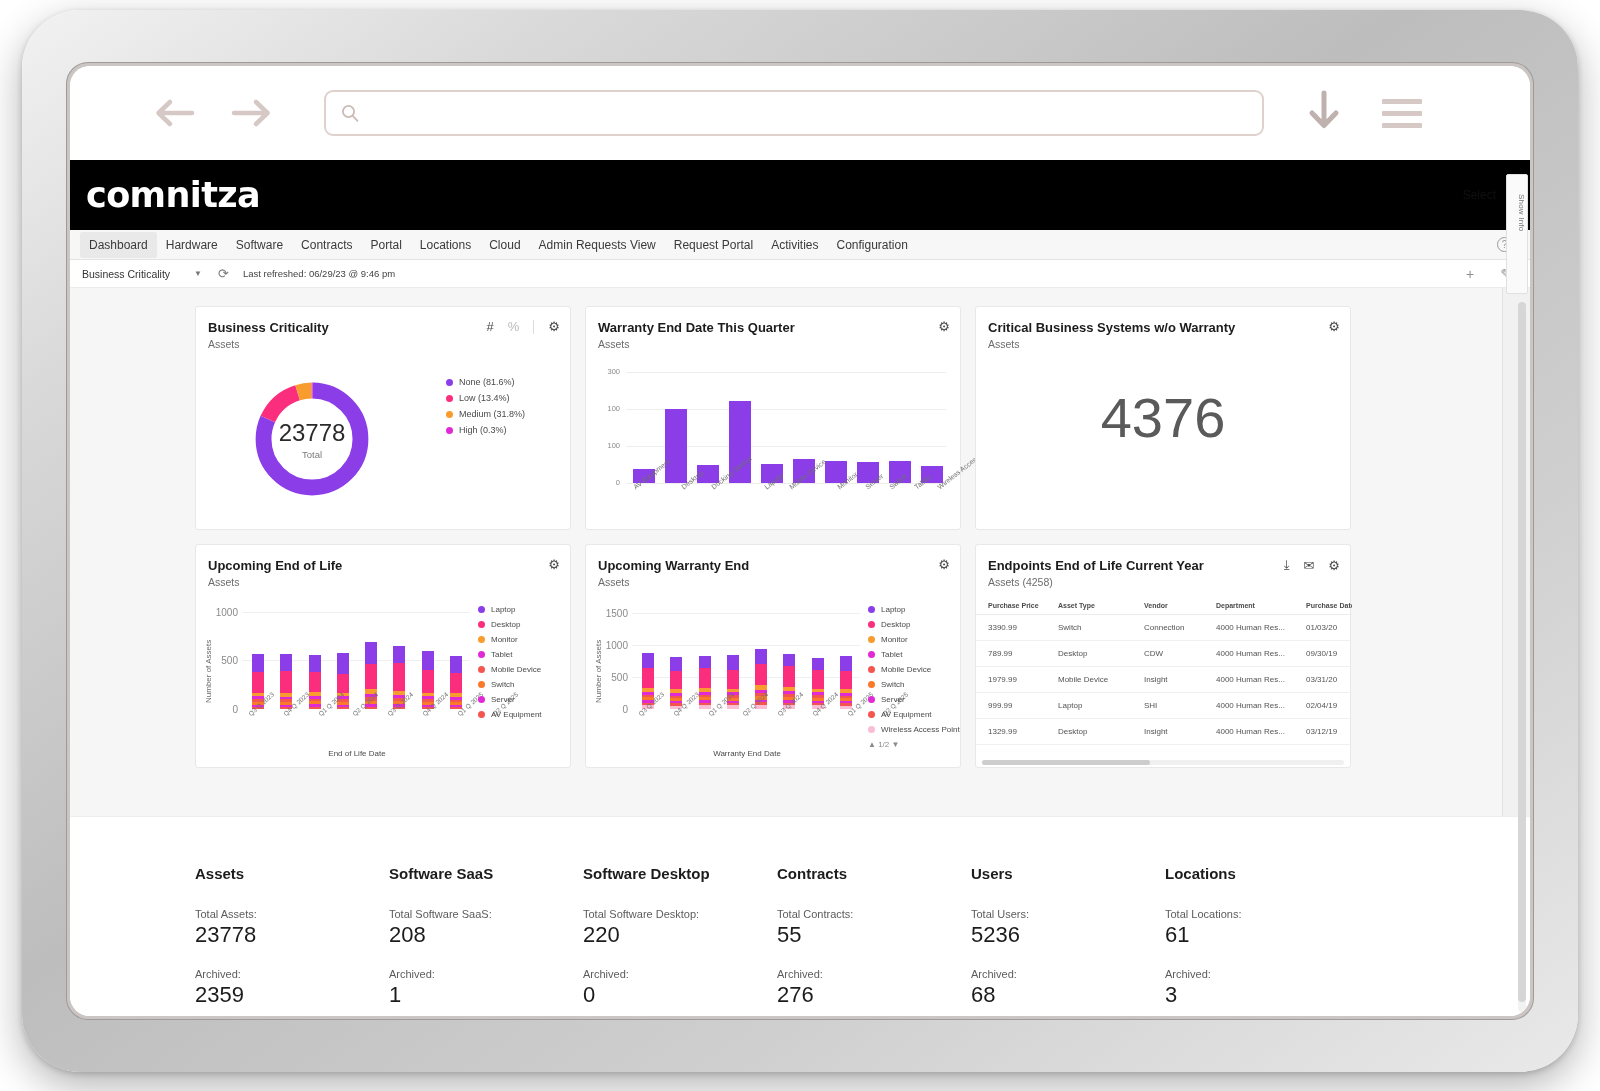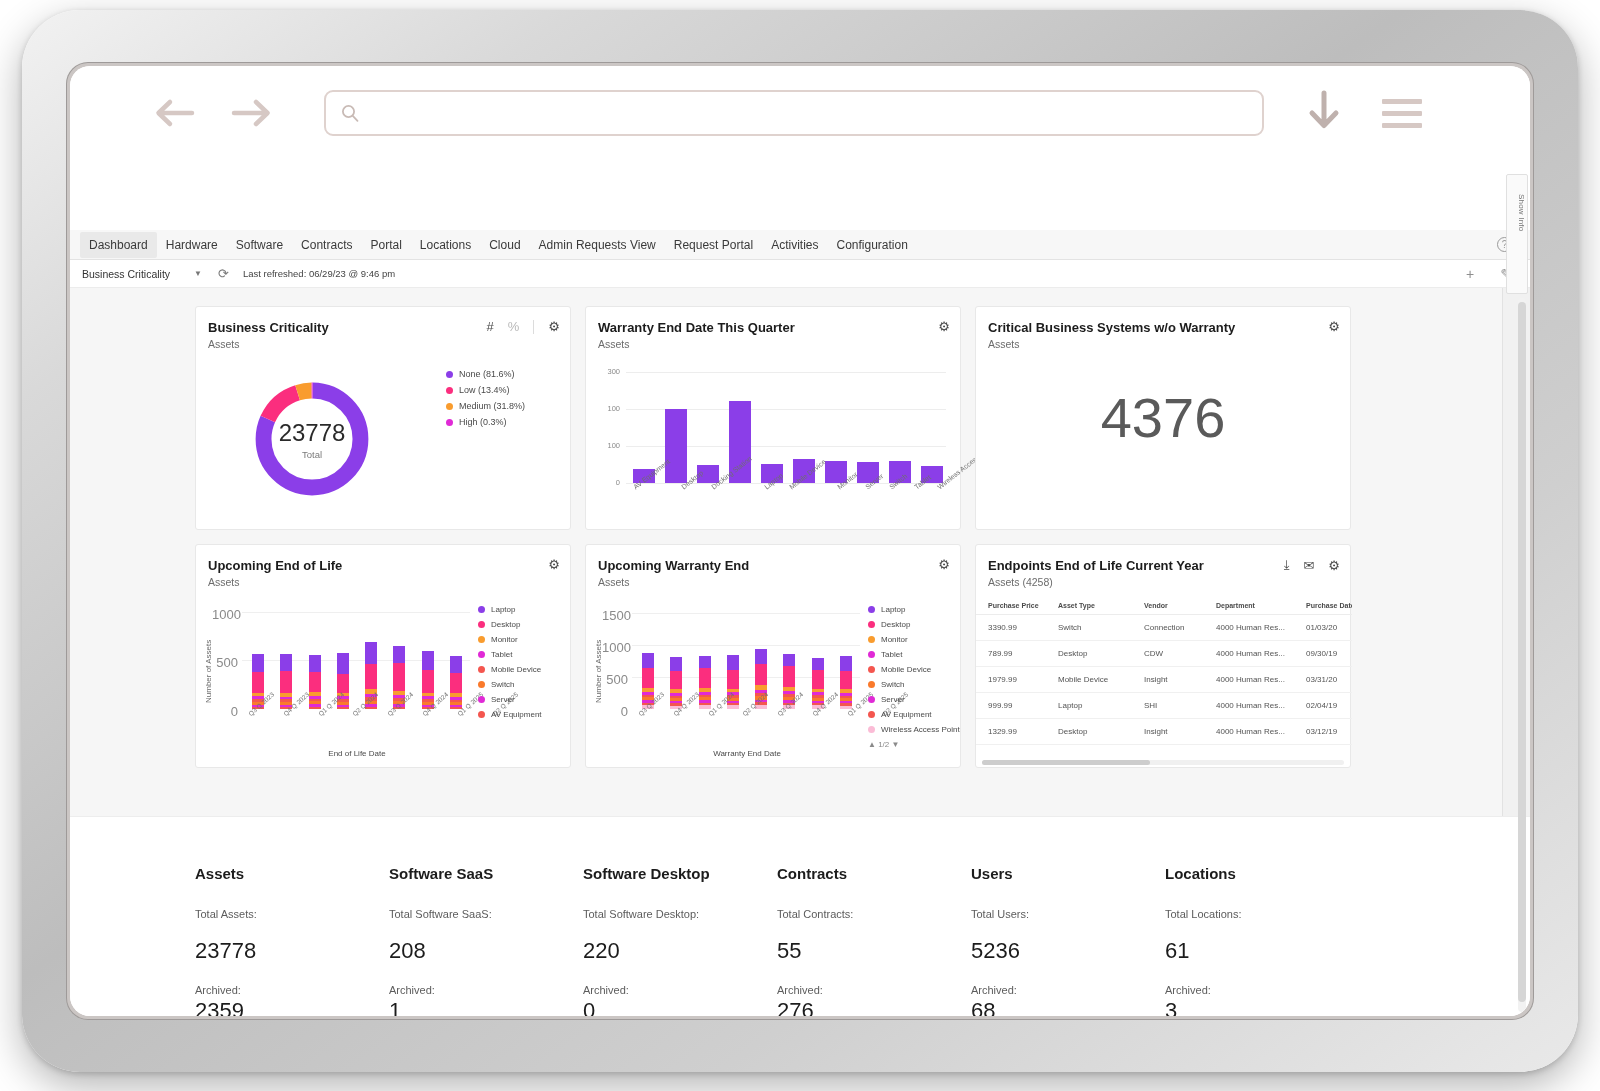--- a/index.html
+++ b/index.html
@@ -167,21 +167,21 @@
     color: #4a4a4a; font-size: 13px;
   }
   .card-actions .dim { color: #b9b9b9; }
   .card-actions .sep { width:1px; height:14px; background:#dcdcdc; }
   .gear { cursor:pointer; }
 
   
   #donut-wrap { position:absolute; left:52px; top:68px; width:128px; height:128px; }
   #donut-center-val { position:absolute; width:100%; top:44px; text-align:center; font-size:24px; color:#2a2a2a; font-family:"Liberation Sans",sans-serif;}
   #donut-center-lab { position:absolute; width:100%; top:74px; text-align:center; font-size:9.5px; color:#7a7a7a;}
-  .donut-legend { position:absolute; left:250px; top:62px; }
+  .donut-legend { position:absolute; left:250px; top:70px; }
   .legend-row { display:flex; align-items:center; margin-bottom:6px; font-size:9px; color:#4a4a4a;}
   .legend-dot { width:7px; height:7px; border-radius:50%; margin-right:6px; flex:none;}
 
   
   .bar-chart { position:absolute; left:12px; top:58px; width:352px; height:158px; }
   .bc-axis-lab { position:absolute; font-size:7.5px; color:#8a8a8a; text-align:right; width:22px;}
   .bc-grid { position:absolute; left:28px; height:1px; background:#ededed; width:320px;}
   .bc-bars { position:absolute; left:30px; top:0; height:118px; width:320px; display:flex; align-items:flex-end; gap:0; }
   .bc-col { flex:1; display:flex; align-items:flex-end; justify-content:center;}
   .bc-bar { width:66%; background:#8b3ee8; }
@@ -190,21 +190,21 @@
            white-space:nowrap; margin-left:4px;}
 
   
   #big-number { position:absolute; width:100%; top:78px; text-align:center;
                 font-size:56px; color:#5a5a5a; font-weight:400; }
 
   
   .stack-chart { position:absolute; left:10px; top:62px; width:270px; height:150px; }
   .sc-ylab { position:absolute; left:-2px; top:34px; font-size:8px; color:#6a6a6a;
              transform:rotate(-90deg); transform-origin:left top; white-space:nowrap;}
-  .sc-ytick { position:absolute; font-size:13px; color:#8a8a8a; text-align:right; width:26px; left:6px;}
+  .sc-ytick { position:absolute; font-size:10px; color:#8a8a8a; text-align:right; width:26px; left:6px;}
   .sc-grid { position:absolute; left:36px; width:228px; height:1px; background:#efefef;}
   .sc-bars { position:absolute; left:38px; top:0; width:226px; height:102px; display:flex; align-items:flex-end;}
   .sc-col { flex:1; display:flex; justify-content:center; align-items:flex-end; height:100%;}
   .sc-stack { width:42%; display:flex; flex-direction:column-reverse;}
   .sc-seg { width:100%; }
   .sc-xlabels { position:absolute; left:38px; top:105px; width:226px; display:flex;}
   .sc-xl { flex:1; font-size:6.5px; color:#6f6f6f; transform:rotate(-42deg);
            transform-origin:left top; white-space:nowrap; margin-left:3px;}
   .sc-xtitle { position:absolute; left:38px; top:142px; width:226px; text-align:center;
                font-size:8px; color:#4a4a4a;}
@@ -247,21 +247,21 @@
   
   #summary {
     position:absolute; left:0; top:750px; width:1460px; height:200px;
     background:#ffffff; border-top:1px solid #ededed;
   }
   #summary-grid {
     position:absolute; left:125px; top:48px;
     display:grid; grid-template-columns: repeat(6, 194px);
   }
   .sum-title { font-size:15px; font-weight:700; color:#1c1c1c; margin-bottom:26px;}
-  .sum-lab { font-size:11px; color:#5c5c5c; margin-bottom:18px;}
+  .sum-lab { font-size:11px; color:#5c5c5c; margin-bottom:2px;}
   .sum-val { font-size:22px; color:#1c1c1c; margin-bottom:20px; font-weight:400;}
   .sum-lab2 { font-size:11px; color:#5c5c5c; margin-bottom:2px;}
   .sum-val2 { font-size:22px; color:#1c1c1c; font-weight:400;}
   #page-vscroll-track { position:absolute; right:4px; top:232px; width:8px; height:714px; background:#f2f2f2; border-radius:4px;}
   #page-vscroll-thumb { position:absolute; right:4px; top:236px; width:8px; height:700px; background:#d6d6d6; border-radius:4px;}
 </style>
 </head>
 <body>
 
 <div id="device">
@@ -295,20 +295,24 @@
         </svg>
       </div>
 
       <div id="menu-icon">
         <span></span>
         <span></span>
         <span></span>
       </div>
     </div>
 
+    <div id="app-header">
+      <div id="logo">comnitza</div>
+      <div id="header-right">Select</div>
+    </div>
 
     <div id="nav-tabs">
       <div class="nav-tab active">Dashboard</div>
       <div class="nav-tab">Hardware</div>
       <div class="nav-tab">Software</div>
       <div class="nav-tab">Contracts</div>
       <div class="nav-tab">Portal</div>
       <div class="nav-tab">Locations</div>
       <div class="nav-tab">Cloud</div>
       <div class="nav-tab">Admin Requests View</div>

